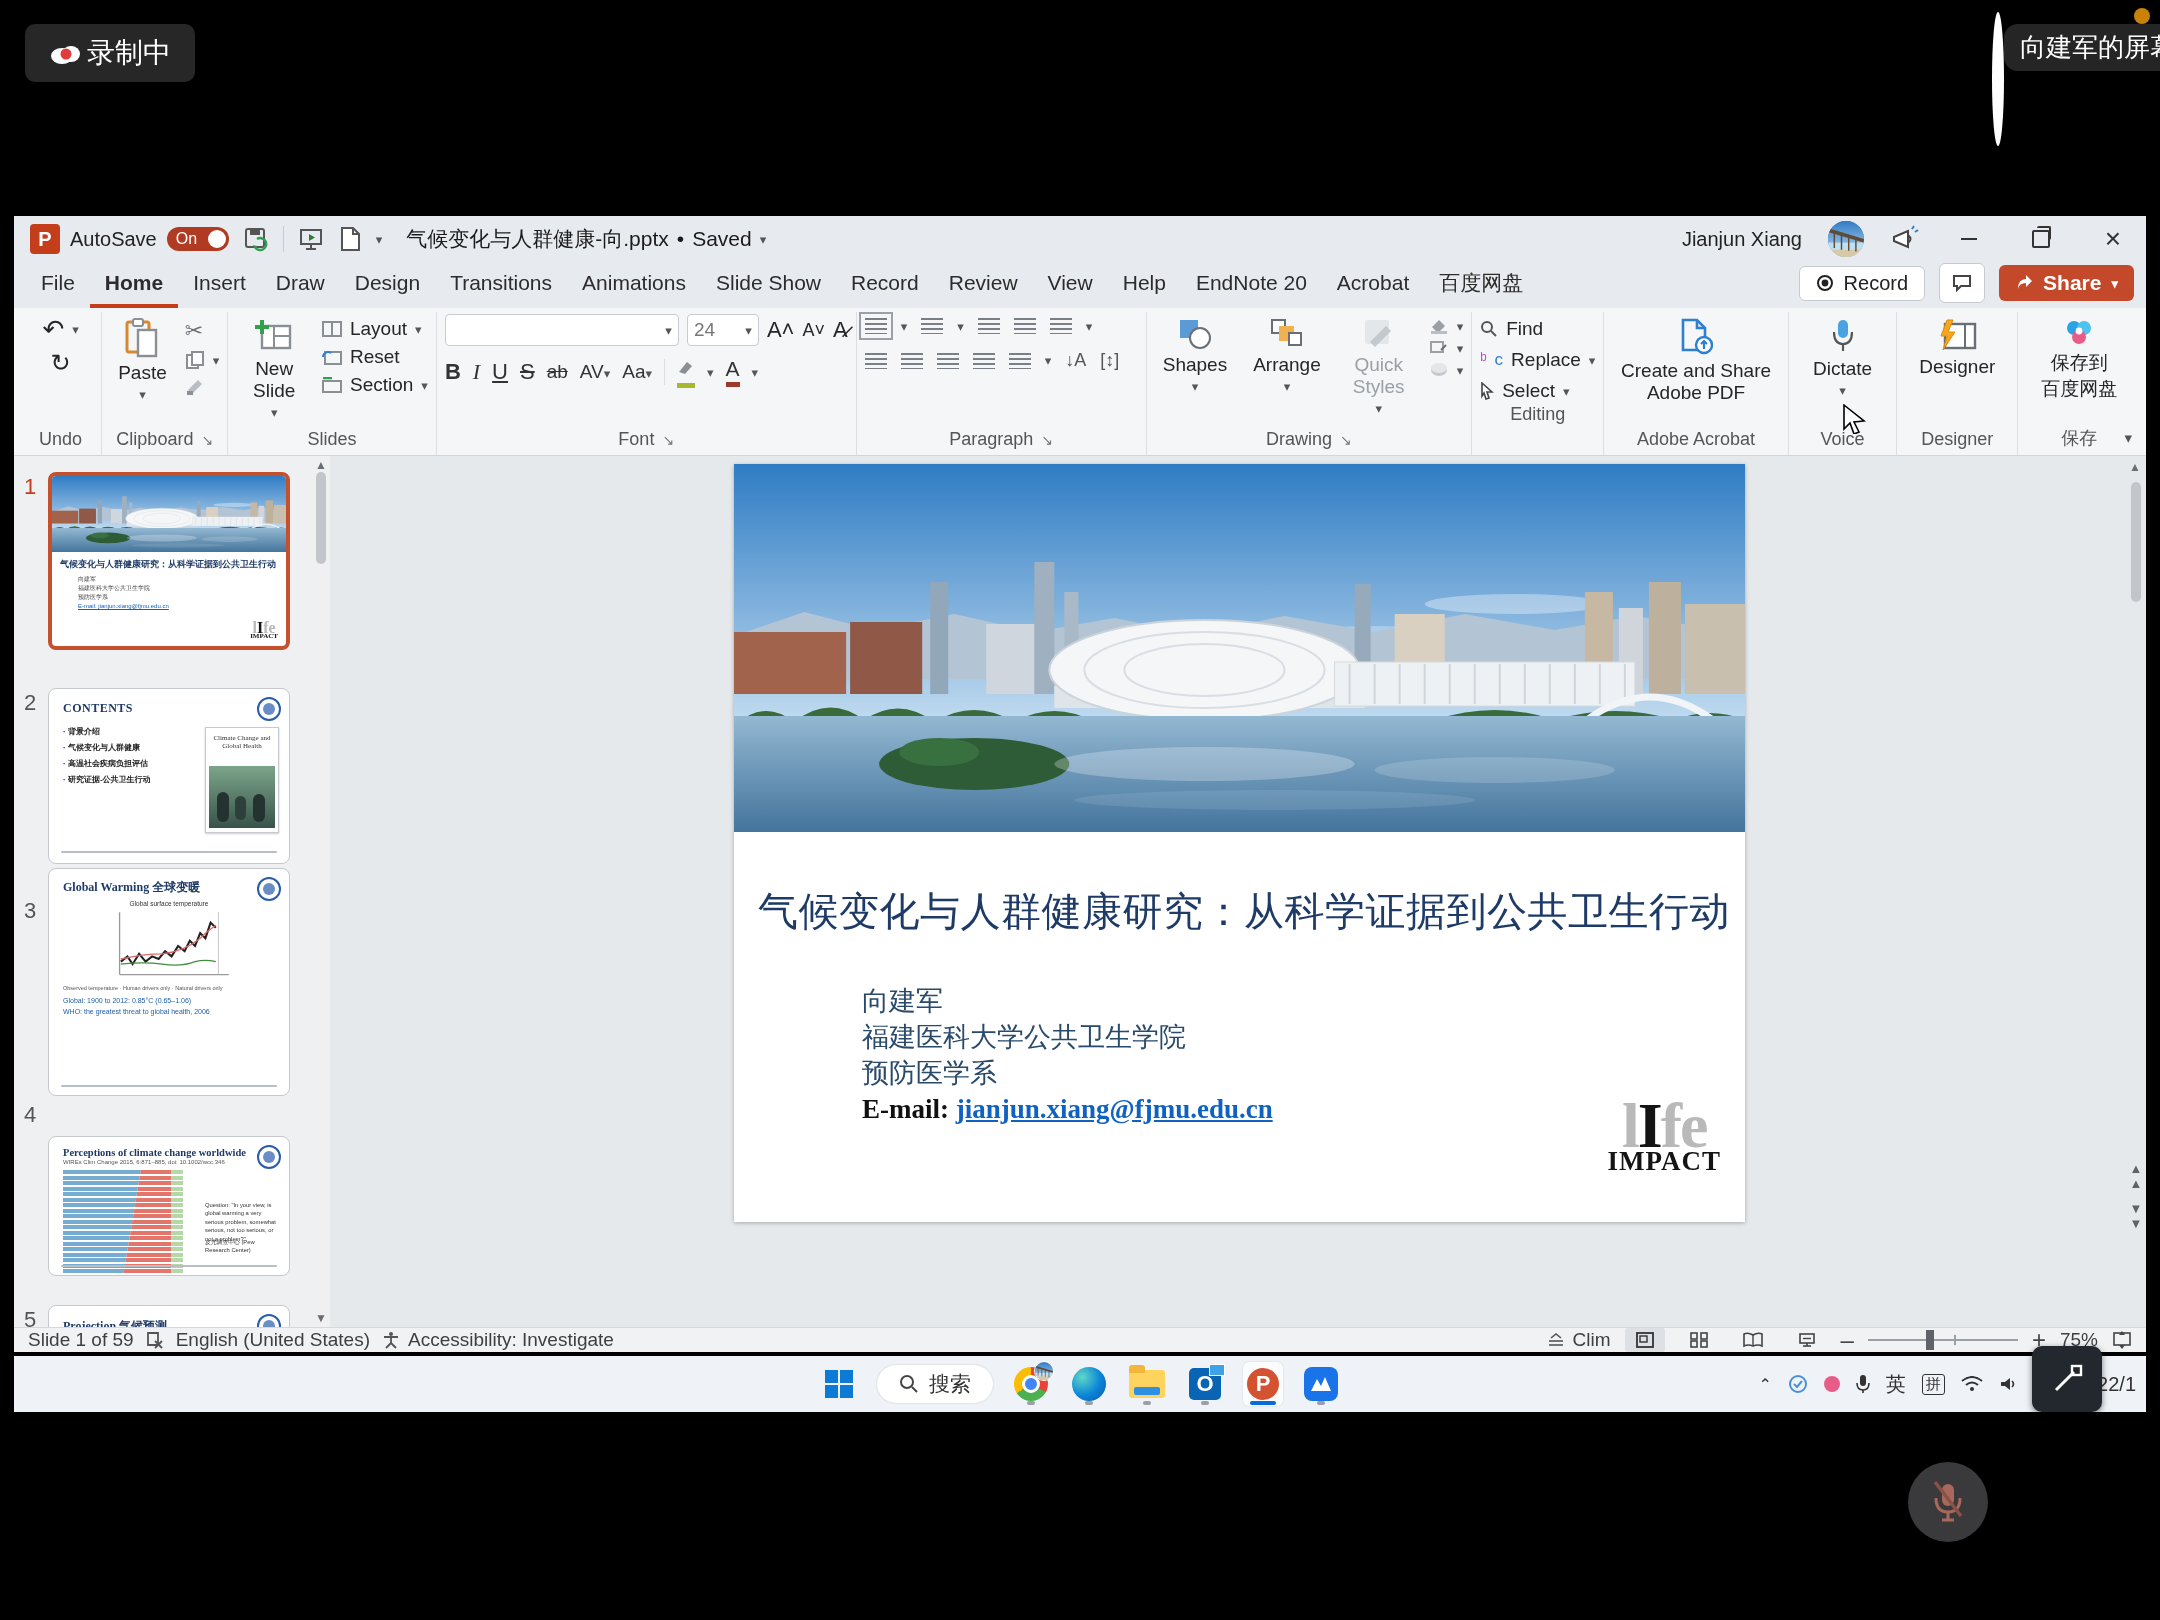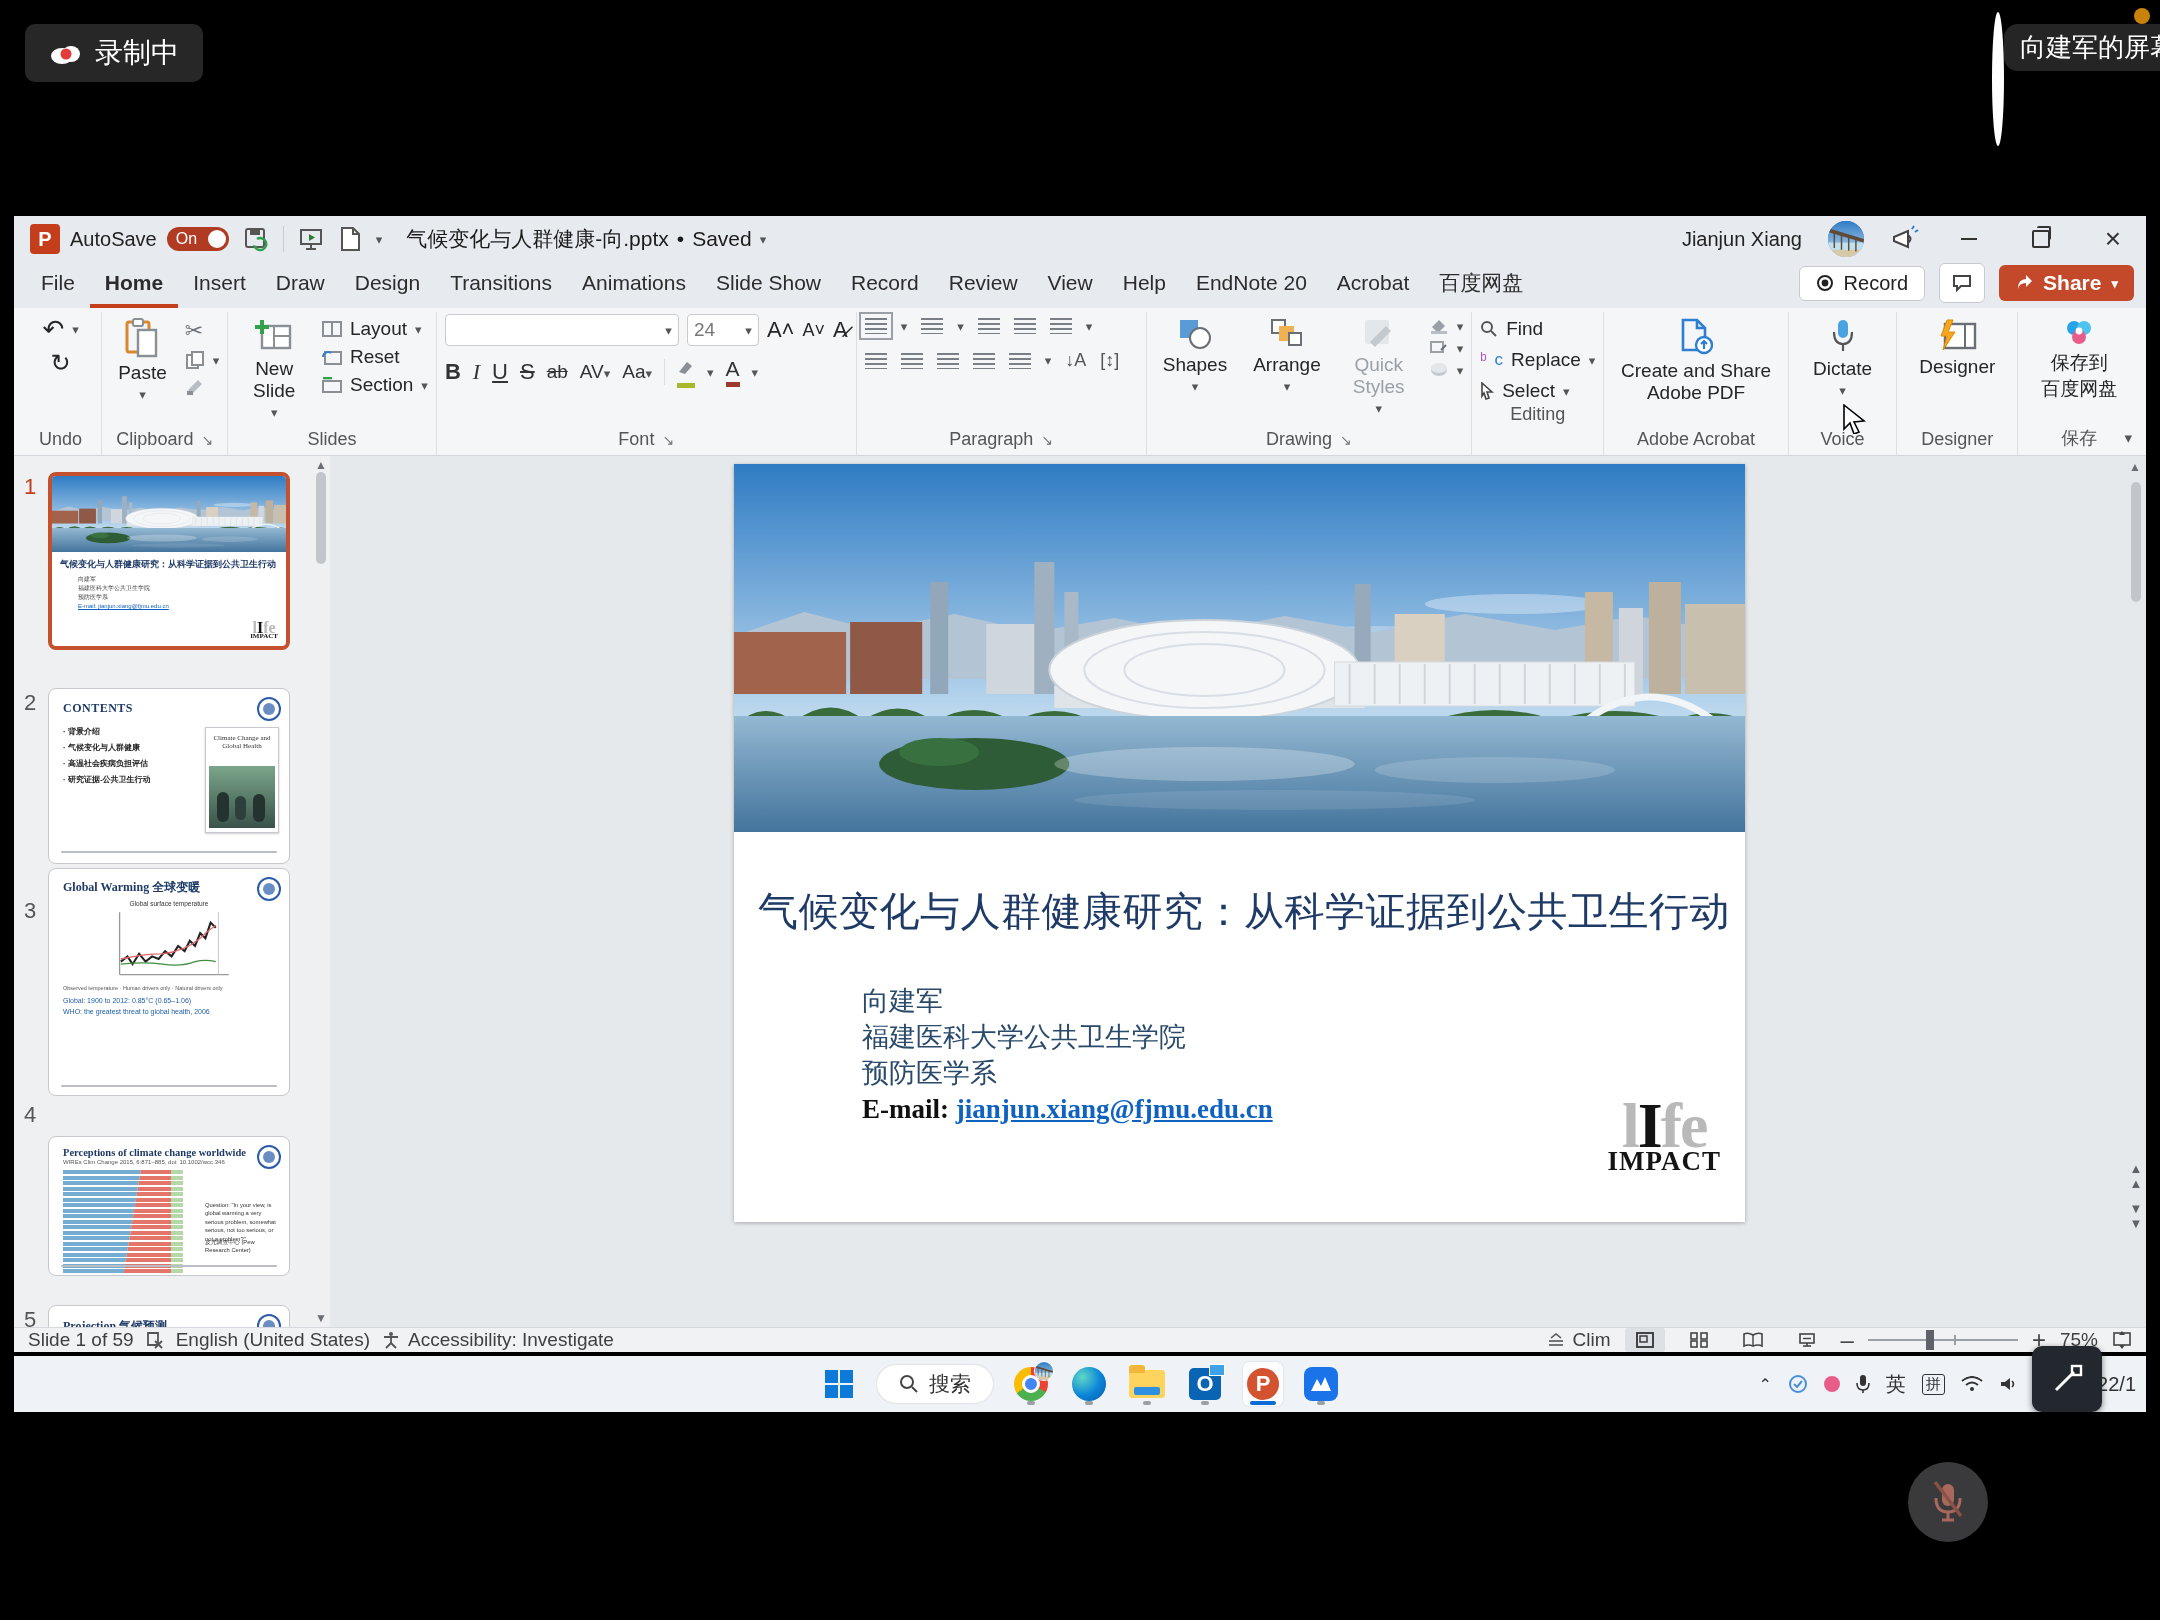--- a/index.html
+++ b/index.html
@@ -1,20 +1,20 @@
 <!DOCTYPE html>
 <html><head>
 <meta charset="utf-8">
 <style>
   html,body{margin:0;padding:0;background:#000;}
   .screen{position:relative;width:2160px;height:1620px;background:#000;overflow:hidden;
           font-family:"Liberation Sans",sans-serif;-webkit-font-smoothing:antialiased;}
 
   
-  .rec-badge{position:absolute;left:25px;top:24px;height:58px;display:flex;align-items:center;gap:12px;
+  .rec-badge{position:absolute;left:25px;top:24px;height:58px;display:flex;align-items:center;gap:4px;
              background:#272727;border-radius:10px;padding:0 24px;color:#fff;font-size:28px;}
   .share-wrap{position:absolute;left:1992px;top:12px;width:160px;display:flex;flex-direction:row;align-items:flex-start;z-index:50;}
   .avatar-big{width:122px;height:122px;border-radius:50%;border:6px solid #fff;overflow:hidden;position:relative;background:#2e6db4;}
   .avatar-big svg{display:block;}
   .mic-badge{position:absolute;left:50%;bottom:-4px;transform:translateX(-50%);width:44px;height:44px;border-radius:50%;
              background:rgba(20,20,20,.55);display:flex;align-items:center;justify-content:center;}
   .share-label{margin-top:12px;background:rgba(42,42,42,.88);color:#fff;font-size:26px;border-radius:14px;
                padding:6px 16px;white-space:nowrap;}
   .orange-dot{position:absolute;right:10px;top:8px;width:16px;height:16px;border-radius:50%;background:#c8820a;}
   .mute-btn{position:absolute;left:1908px;top:1462px;width:80px;height:80px;border-radius:50%;background:#3a3a3c;

